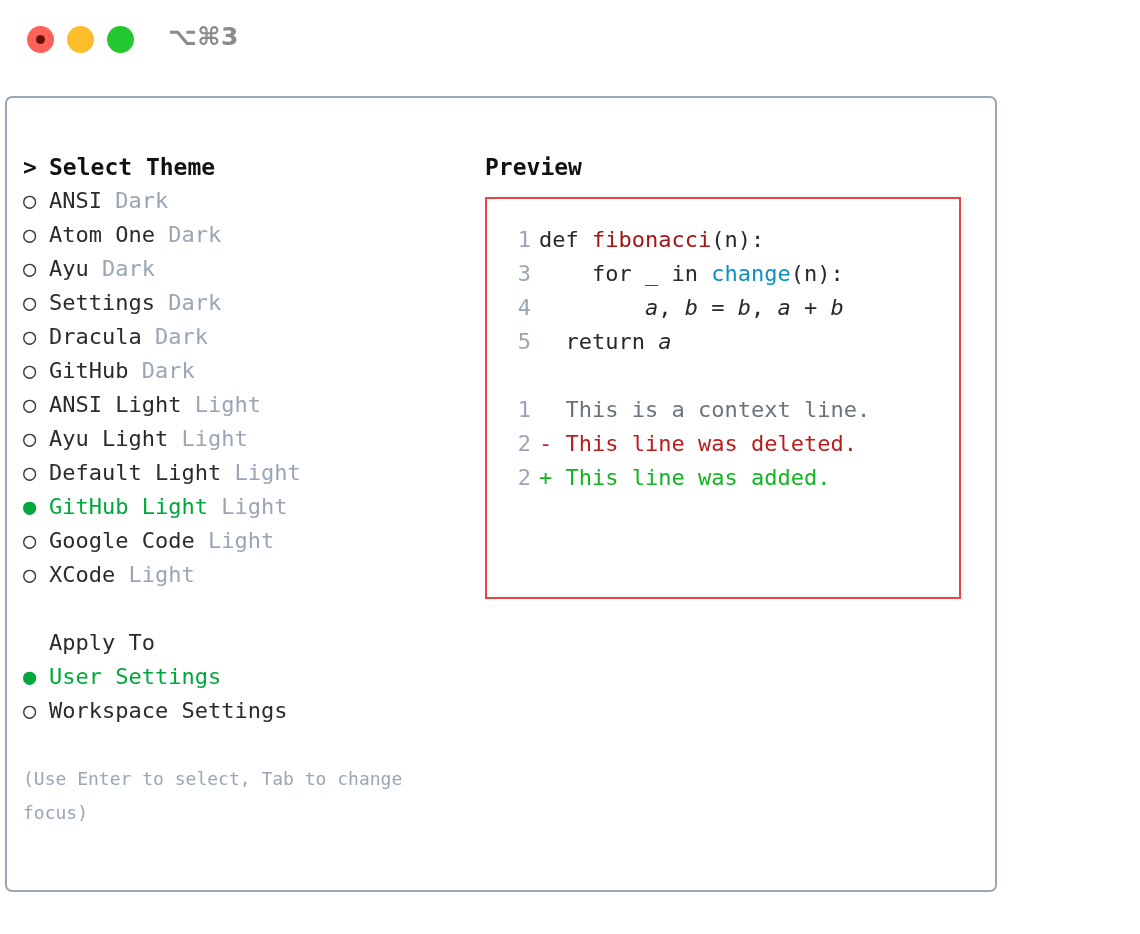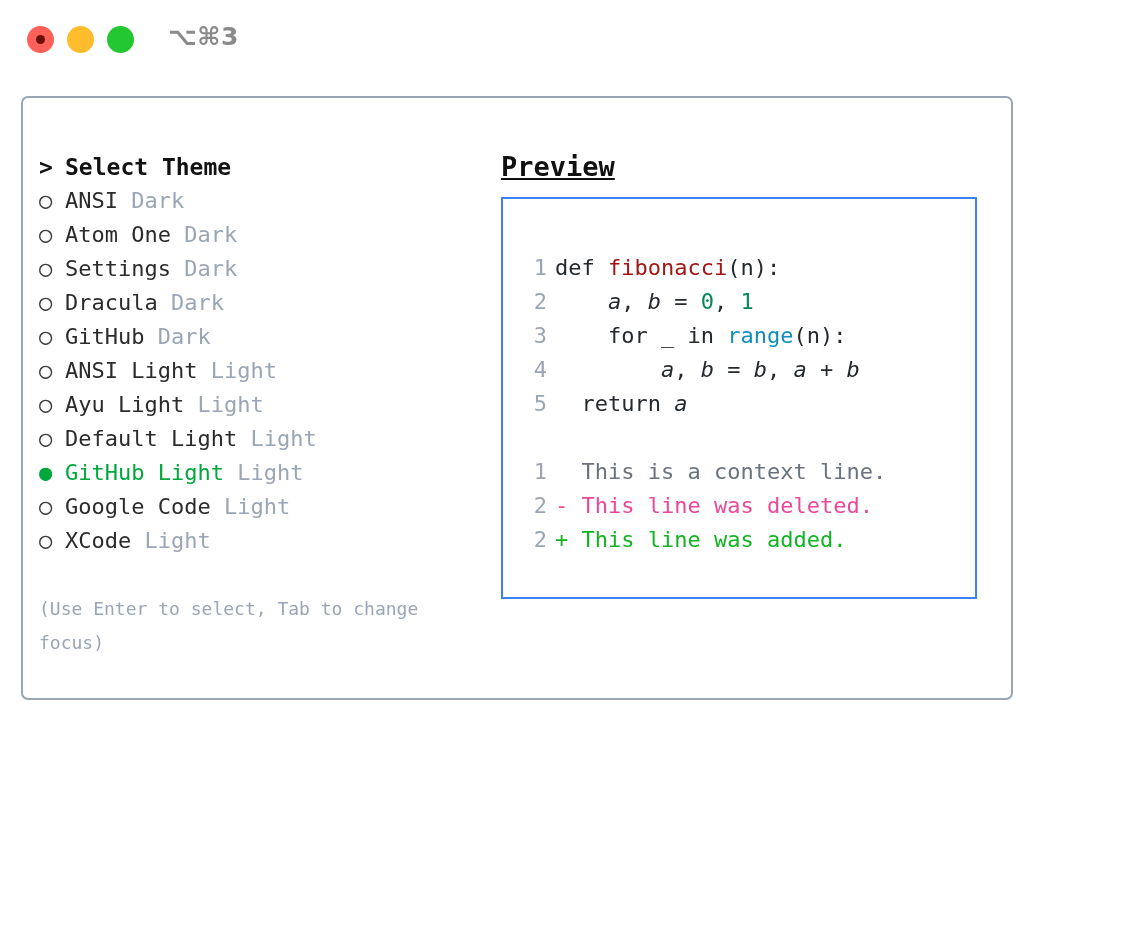--- a/index.html
+++ b/index.html
@@ -78,24 +78,24 @@
     font-size: 25px;
     font-weight: 700;
     color: #8a8a8a;
     letter-spacing: 0.5px;
     white-space: pre;
   }
 
   
   #main-panel {
     position: absolute;
-    left: 21px;
+    left: 5px;
     top: 96px;
     width: 992px;
-    height: 604px;
+    height: 796px;
     border: 2px solid #9aa5b5;
     border-radius: 7px;
     background: #ffffff;
     box-sizing: border-box;
   }
 
   
   #theme-column {
     position: absolute;
     left: 16px;
@@ -162,36 +162,35 @@
 
   
   #preview-column {
     position: absolute;
     left: 478px;
     top: 52px;
     width: 500px;
   }
 
   #preview-title {
-    font-size: 27px;
+    font-size: 23px;
     font-weight: 700;
     color: #111111;
     line-height: 34px;
     white-space: pre;
-    text-decoration: underline;
   }
 
   #preview-box {
     margin-top: 13px;
     width: 476px;
     height: 402px;
-    border: 2px solid #3b82f6;
+    border: 2px solid #ef4444;
     background: #ffffff;
     box-sizing: border-box;
-    padding: 52px 0 0 18px;
+    padding: 24px 0 0 18px;
   }
 
   .code-line {
     font-size: 22px;
     line-height: 34px;
     white-space: pre;
     color: #24292e;
   }
 
   .ln {
@@ -204,21 +203,21 @@
 
   .tok-func   { color: #a31515; }
   .tok-num    { color: #098658; }
   .tok-call   { color: #0e8fbf; }
   .tok-var    { font-style: italic; color: #24292e; }
   .tok-plain  { color: #24292e; }
 
   .diff-gap { height: 34px; }
 
   .diff-context { color: #6a737d; }
-  .diff-del     { color: #ec4899; }
+  .diff-del     { color: #b91c1c; }
   .diff-add     { color: #11b422; }
 </style>
 </head>
 <body>
 
 <div id="app-window">
 
   <div id="titlebar">
     <div class="traffic-lights">
       <span class="light red"></span>
@@ -230,42 +229,49 @@
 
   <div id="main-panel">
 
     <div id="theme-column">
 
       <div class="row" id="select-theme-header"><span class="caret">&gt;</span><span>Select Theme</span></div>
 
       <div id="theme-list">
           <div class="row theme-row"><span class="marker">○</span><span class="theme-name">ANSI</span> <span class="theme-kind">Dark</span></div>
           <div class="row theme-row"><span class="marker">○</span><span class="theme-name">Atom One</span> <span class="theme-kind">Dark</span></div>
+          <div class="row theme-row"><span class="marker">○</span><span class="theme-name">Ayu</span> <span class="theme-kind">Dark</span></div>
           <div class="row theme-row"><span class="marker">○</span><span class="theme-name">Settings</span> <span class="theme-kind">Dark</span></div>
           <div class="row theme-row"><span class="marker">○</span><span class="theme-name">Dracula</span> <span class="theme-kind">Dark</span></div>
           <div class="row theme-row"><span class="marker">○</span><span class="theme-name">GitHub</span> <span class="theme-kind">Dark</span></div>
           <div class="row theme-row"><span class="marker">○</span><span class="theme-name">ANSI Light</span> <span class="theme-kind">Light</span></div>
           <div class="row theme-row"><span class="marker">○</span><span class="theme-name">Ayu Light</span> <span class="theme-kind">Light</span></div>
           <div class="row theme-row"><span class="marker">○</span><span class="theme-name">Default Light</span> <span class="theme-kind">Light</span></div>
           <div class="row theme-row is-selected"><span class="marker selected">●</span><span class="theme-name">GitHub Light</span> <span class="theme-kind">Light</span></div>
           <div class="row theme-row"><span class="marker">○</span><span class="theme-name">Google Code</span> <span class="theme-kind">Light</span></div>
           <div class="row theme-row"><span class="marker">○</span><span class="theme-name">XCode</span> <span class="theme-kind">Light</span></div>
         </div>
 
+      <div id="apply-to-group">
+        <div class="row" id="apply-to-header">Apply To</div>
+        <div id="apply-to-list">
+            <div class="row apply-row is-selected"><span class="marker selected">●</span><span class="apply-label">User Settings</span></div>
+            <div class="row apply-row"><span class="marker">○</span><span class="apply-label">Workspace Settings</span></div>
+          </div>
+      </div>
 
       <div id="hint-text">(Use Enter to select, Tab to change focus)</div>
     </div>
 
     <div id="preview-column">
       <div id="preview-title">Preview</div>
       <div id="preview-box">
         <div id="code-block">
             <div class="code-line"><span class="ln">1</span><span class="tok-plain">def </span><span class="tok-func">fibonacci</span><span class="tok-plain">(n):</span></div>
-            <div class="code-line"><span class="ln">2</span><span class="tok-plain">    </span><span class="tok-var">a</span><span class="tok-plain">, </span><span class="tok-var">b</span><span class="tok-plain"> = </span><span class="tok-num">0</span><span class="tok-plain">, </span><span class="tok-num">1</span></div>
-            <div class="code-line"><span class="ln">3</span><span class="tok-plain">    for _ in </span><span class="tok-call">range</span><span class="tok-plain">(n):</span></div>
+            <div class="code-line"><span class="ln">3</span><span class="tok-plain">    for _ in </span><span class="tok-call">change</span><span class="tok-plain">(n):</span></div>
             <div class="code-line"><span class="ln">4</span><span class="tok-plain">        </span><span class="tok-var">a</span><span class="tok-plain">, </span><span class="tok-var">b</span><span class="tok-plain"> = </span><span class="tok-var">b</span><span class="tok-plain">, </span><span class="tok-var">a</span><span class="tok-plain"> + </span><span class="tok-var">b</span></div>
             <div class="code-line"><span class="ln">5</span><span class="tok-plain">  return </span><span class="tok-var">a</span></div>
           </div>
         <div class="diff-gap"></div>
         <div id="diff-block">
             <div class="code-line"><span class="ln">1</span><span class="diff-context"><span> </span> <span>This is a context line.</span></span></div>
             <div class="code-line"><span class="ln">2</span><span class="diff-del"><span>-</span> <span>This line was deleted.</span></span></div>
             <div class="code-line"><span class="ln">2</span><span class="diff-add"><span>+</span> <span>This line was added.</span></span></div>
           </div>
       </div>

